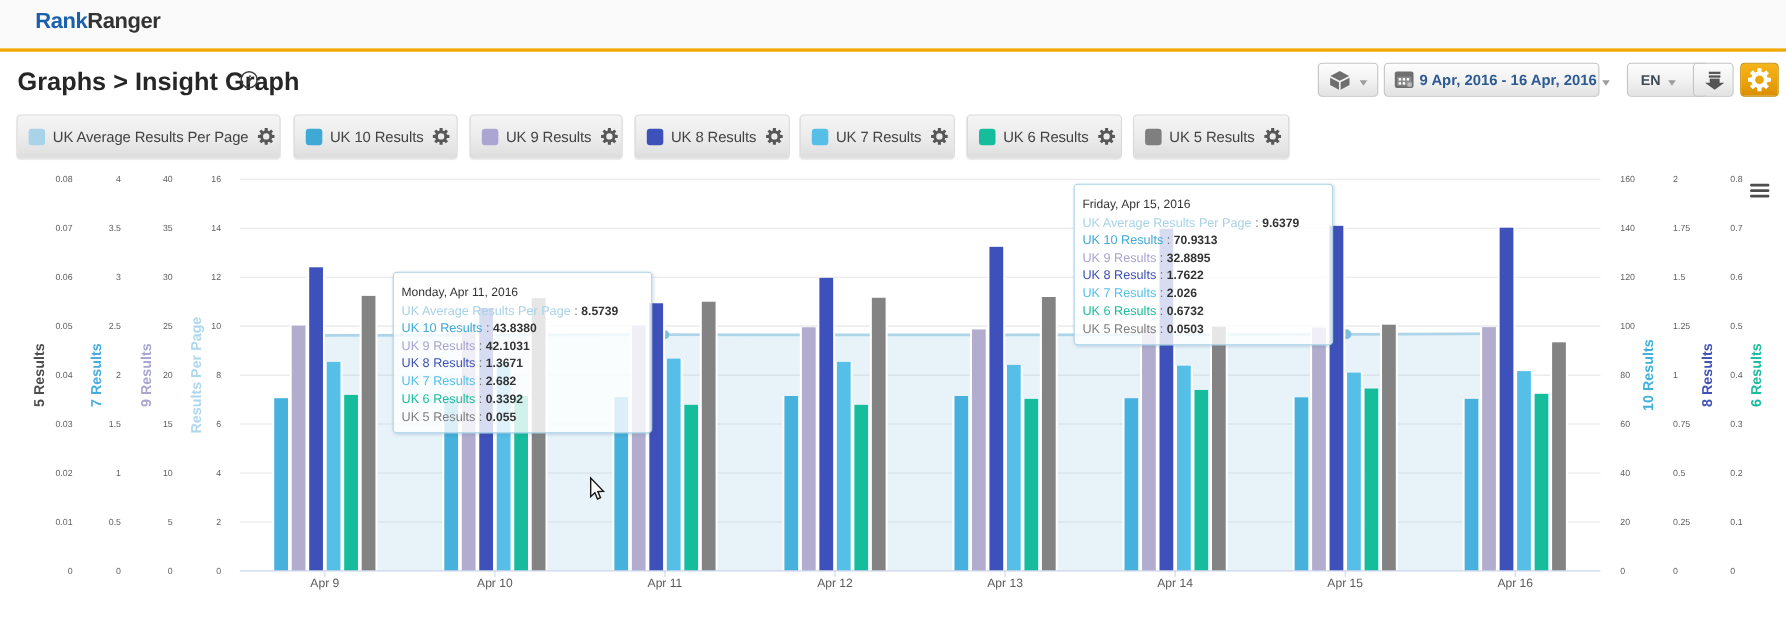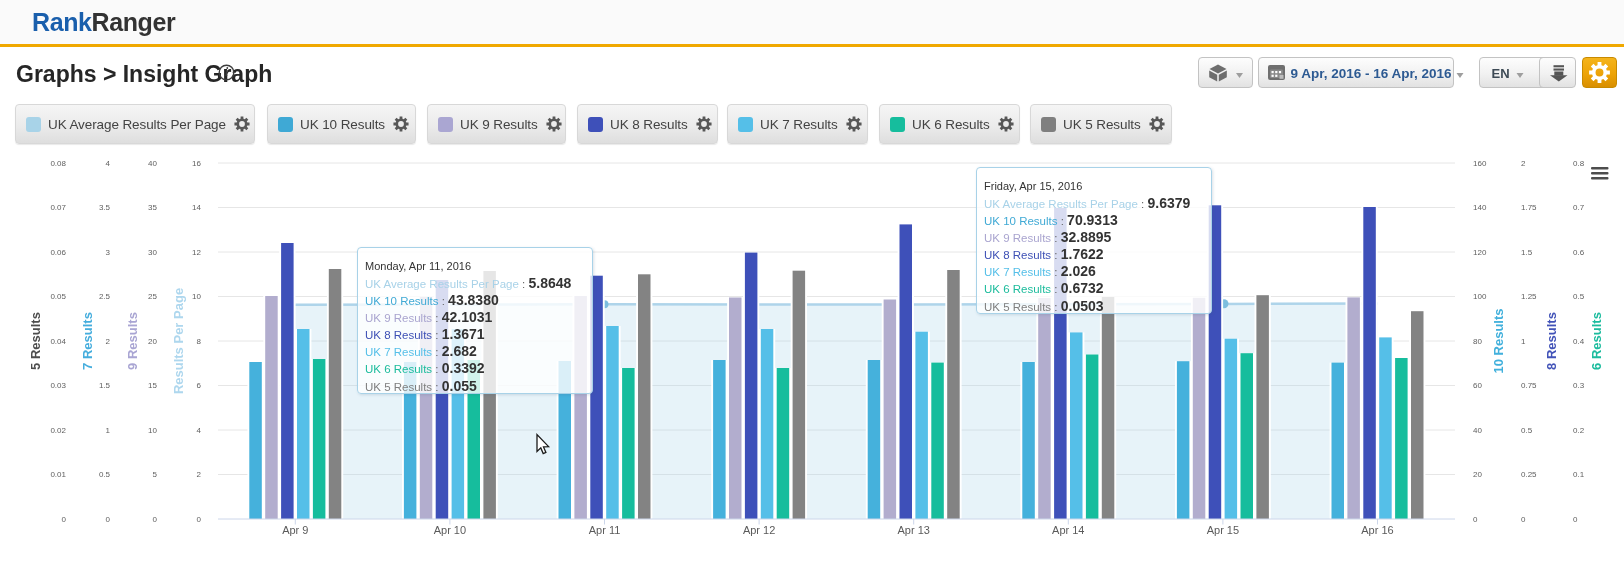--- a/index.html
+++ b/index.html
@@ -1,34 +1,34 @@
 <!DOCTYPE html>
 <html><head><meta charset="utf-8">
 <style>
 * { margin:0; padding:0; box-sizing:border-box; }
 html,body { width:1624px; height:566px; background:#fff; font-family:"Liberation Sans",sans-serif; overflow:hidden; position:relative; }
 .hdr { position:absolute; left:0; top:0; width:1624px; height:47px; background:#fafafa; border-bottom:3px solid #f0a800; }
-.logo { position:absolute; left:32px; top:8px; font-size:25px; font-weight:bold; letter-spacing:-0.4px; color:#333; }
+.logo { position:absolute; left:32px; top:8px; font-size:20px; font-weight:bold; letter-spacing:-0.4px; color:#333; }
 .logo b { color:#1a5fac; }
 .crumb { position:absolute; left:16px; top:61px; font-size:23px; font-weight:bold; color:#262626; }
 .info { position:absolute; left:218px; top:64px; }
 .btn { position:absolute; top:57px; height:31px; border:1px solid #c3c3c3; border-radius:4px;
   background:linear-gradient(180deg,#fdfdfd 0%,#f1f1f1 55%,#e2e2e2 100%); }
 .chip { position:absolute; top:104px; height:40px; border:1px solid #d8d8d8; border-radius:4px;
   background:linear-gradient(180deg,#f5f5f5 0%,#ebebeb 55%,#dedede 100%);
   box-shadow:0 1px 1px rgba(0,0,0,0.09); display:flex; align-items:center; }
 .sq { width:15px; height:15px; border-radius:3px; margin-left:10px; flex:none; }
 .clabel { font-size:13.5px; letter-spacing:-0.1px; color:#434343; margin-left:7px; flex:1 1 auto; white-space:nowrap; }
 .cgear { width:16px; height:16px; margin:0 6px 0 8px; flex:none; }
 .tt { position:absolute; width:236px; height:147px; background:rgba(255,255,255,0.8);
   border:1px solid #a8d2e8; border-radius:4px; box-shadow:1px 1px 3px rgba(60,90,120,0.18);
   padding:12px 7px 4px 7px; font-size:11.5px; }
 .tdate { font-size:11px; color:#333; margin-bottom:3px; }
 .trow { line-height:16.1px; white-space:nowrap; }
-.trow b { color:#333; font-size:14px; }
+.trow b { color:#333; font-size:11px; }
 .tc { color:#666; }
 </style></head>
 <body>
 <svg width="1624" height="566" viewBox="0 0 1624 566" style="position:absolute;left:0;top:0">
 <style>
 .tick{font:8px "Liberation Sans",sans-serif;fill:#606060}
 .xlab{font:11px "Liberation Sans",sans-serif;fill:#5a5a5a}
 .atitle{font:bold 13px "Liberation Sans",sans-serif}
 </style>
 <line x1="218" x2="1455" y1="163.0" y2="163.0" stroke="#e6e6e6" stroke-width="1"></line>
@@ -334,21 +334,21 @@
 </div>
 <div class="chip" style="left:1030px;width:142px">
 <span class="sq" style="background:#7f7f7f"></span>
     <span class="clabel">UK 5 Results</span>
 <svg class="cgear" viewBox="0 0 20 20">
       <path d="M8.28 0.56 L11.72 0.56 L11.78 3.33 L13.46 4.03 L15.46 2.10 L17.90 4.54 L15.97 6.54 L16.67 8.22 L19.44 8.28 L19.44 11.72 L16.67 11.78 L15.97 13.46 L17.90 15.46 L15.46 17.90 L13.46 15.97 L11.78 16.67 L11.72 19.44 L8.28 19.44 L8.22 16.67 L6.54 15.97 L4.54 17.90 L2.10 15.46 L4.03 13.46 L3.33 11.78 L0.56 11.72 L0.56 8.28 L3.33 8.22 L4.03 6.54 L2.10 4.54 L4.54 2.10 L6.54 4.03 L8.22 3.33 Z M13.60 10.00 A3.6 3.6 0 1 0 6.40 10.00 A3.6 3.6 0 1 0 13.60 10.00 Z" fill="#575757" fill-rule="evenodd"></path>
     </svg>
 </div>
 <div class="tt" style="left:357px;top:247px">
     <div class="tdate">Monday, Apr 11, 2016</div>
-    <div class="trow"><span style="color:#a8d2e8">UK Average Results Per Page</span><span class="tc"> : </span><b>5.8648</b></div>
+    <div class="trow"><span style="color:#a8d2e8">UK Average Results Per Page</span><span class="tc"> : </span><b>8.5739</b></div>
     <div class="trow"><span style="color:#41aad5">UK 10 Results</span><span class="tc"> : </span><b>43.8380</b></div>
     <div class="trow"><span style="color:#a9a4cf">UK 9 Results</span><span class="tc"> : </span><b>42.1031</b></div>
     <div class="trow"><span style="color:#3d50b5">UK 8 Results</span><span class="tc"> : </span><b>1.3671</b></div>
     <div class="trow"><span style="color:#55bfe8">UK 7 Results</span><span class="tc"> : </span><b>2.682</b></div>
     <div class="trow"><span style="color:#1cbc9c">UK 6 Results</span><span class="tc"> : </span><b>0.3392</b></div>
     <div class="trow"><span style="color:#7f7f7f">UK 5 Results</span><span class="tc"> : </span><b>0.055</b></div>
   </div>
 <div class="tt" style="left:976px;top:167px">
     <div class="tdate">Friday, Apr 15, 2016</div>
     <div class="trow"><span style="color:#a8d2e8">UK Average Results Per Page</span><span class="tc"> : </span><b>9.6379</b></div>

